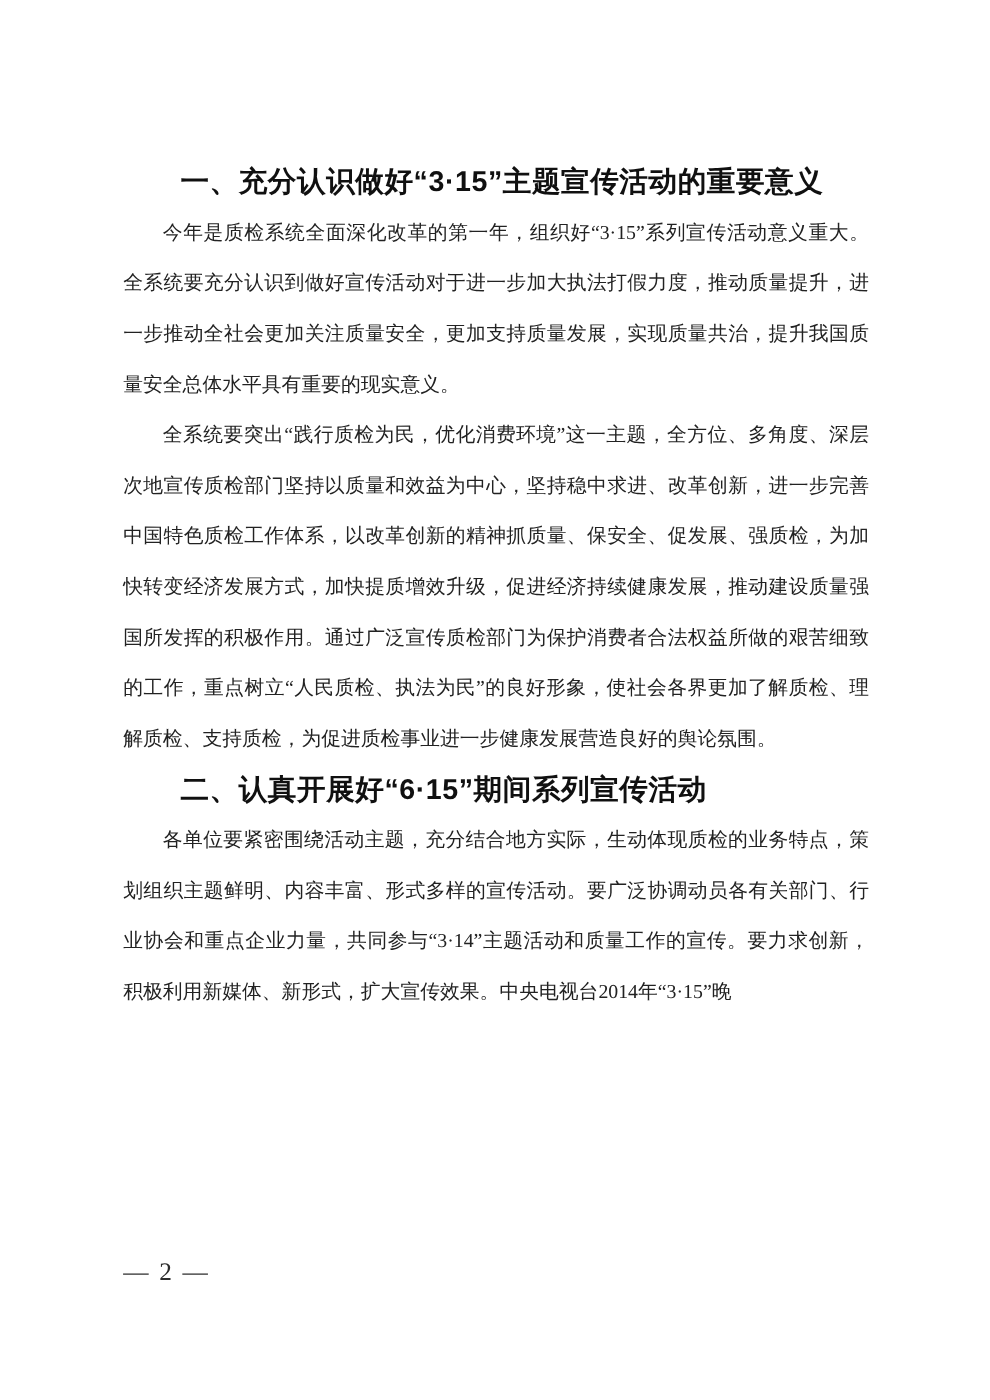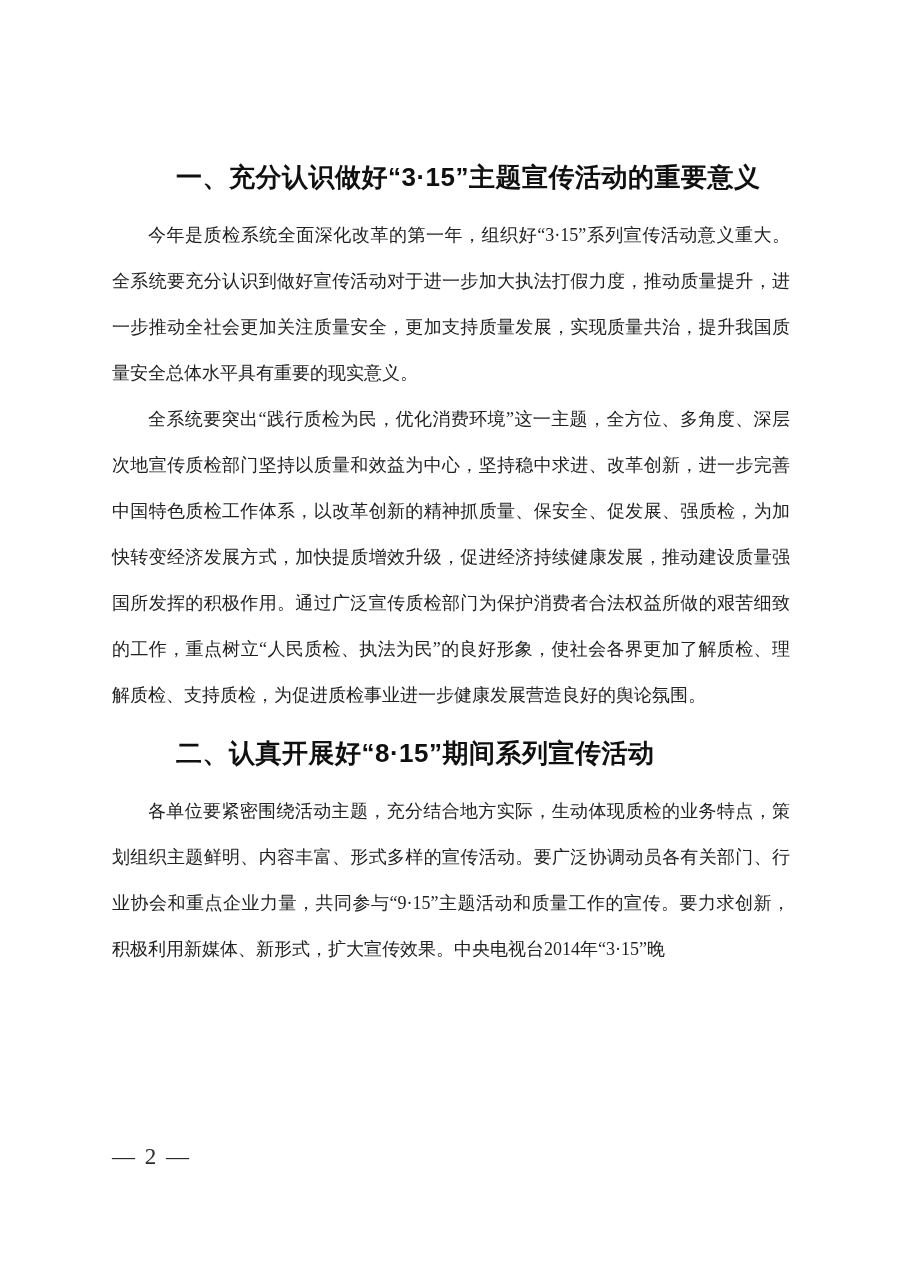--- a/index.html
+++ b/index.html
@@ -16,21 +16,21 @@
     overflow: hidden;
     font-family: "Liberation Serif", serif;
   }
   .doc-content {
     position: absolute;
     left: 112px;
     top: 142px;
     width: 678px;
   }
   .doc-heading {
-    margin: 12px;
+    margin: 0;
     padding: 0;
     font-family: "Liberation Sans", sans-serif;
     font-weight: bold;
     font-size: 26px;
     line-height: 46px;
     text-indent: 2em;
     color: #101010;
     letter-spacing: 0.5px;
     white-space: nowrap;
   }
@@ -60,20 +60,20 @@
 
 <div class="page">
   <div class="doc-content">
 
     <h2 class="doc-heading">一、充分认识做好“3·15”主题宣传活动的重要意义</h2>
 
     <p class="doc-para">今年是质检系统全面深化改革的第一年，组织好“3·15”系列宣传活动意义重大。全系统要充分认识到做好宣传活动对于进一步加大执法打假力度，推动质量提升，进一步推动全社会更加关注质量安全，更加支持质量发展，实现质量共治，提升我国质量安全总体水平具有重要的现实意义。</p>
 
     <p class="doc-para">全系统要突出“践行质检为民，优化消费环境”这一主题，全方位、多角度、深层次地宣传质检部门坚持以质量和效益为中心，坚持稳中求进、改革创新，进一步完善中国特色质检工作体系，以改革创新的精神抓质量、保安全、促发展、强质检，为加快转变经济发展方式，加快提质增效升级，促进经济持续健康发展，推动建设质量强国所发挥的积极作用。通过广泛宣传质检部门为保护消费者合法权益所做的艰苦细致的工作，重点树立“人民质检、执法为民”的良好形象，使社会各界更加了解质检、理解质检、支持质检，为促进质检事业进一步健康发展营造良好的舆论氛围。</p>
 
-    <h2 class="doc-heading">二、认真开展好“8·15”期间系列宣传活动</h2>
+    <h2 class="doc-heading">二、认真开展好“6·15”期间系列宣传活动</h2>
 
-    <p class="doc-para">各单位要紧密围绕活动主题，充分结合地方实际，生动体现质检的业务特点，策划组织主题鲜明、内容丰富、形式多样的宣传活动。要广泛协调动员各有关部门、行业协会和重点企业力量，共同参与“9·15”主题活动和质量工作的宣传。要力求创新，积极利用新媒体、新形式，扩大宣传效果。中央电视台2014年“3·15”晚</p>
+    <p class="doc-para">各单位要紧密围绕活动主题，充分结合地方实际，生动体现质检的业务特点，策划组织主题鲜明、内容丰富、形式多样的宣传活动。要广泛协调动员各有关部门、行业协会和重点企业力量，共同参与“3·14”主题活动和质量工作的宣传。要力求创新，积极利用新媒体、新形式，扩大宣传效果。中央电视台2014年“3·15”晚</p>
 
   </div>
 
   <div class="page-footer">— 2 —</div>
 </div>
 
 </body></html>

